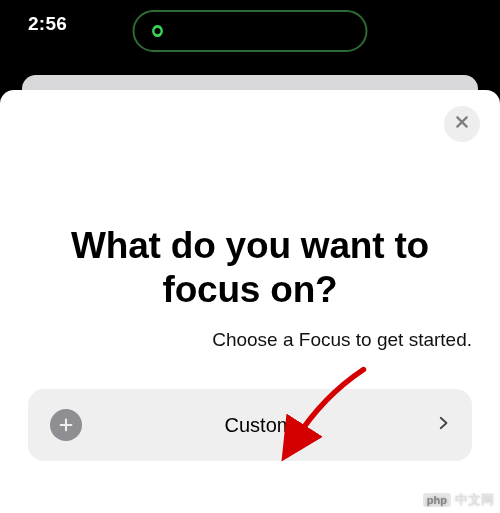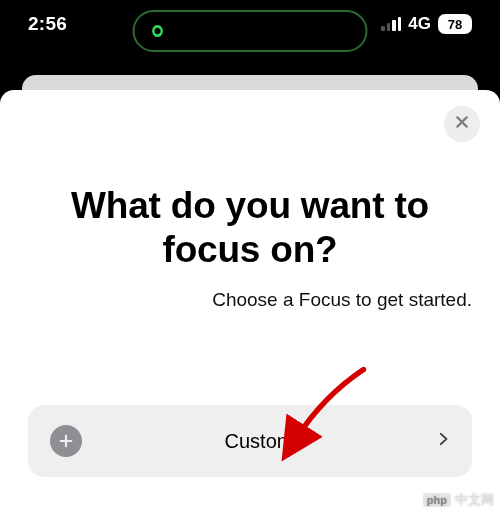--- a/index.html
+++ b/index.html
@@ -98,38 +98,38 @@
       position: absolute;
       top: 16px; right: 20px;
       width: 36px; height: 36px;
       border-radius: 50%;
       background: #eeeeef;
       display: flex; align-items: center; justify-content: center;
       color: #7d7d82;
     }
     .close-btn svg { width: 16px; height: 16px; }
     .heading {
-      margin-top: 72px;
+      margin-top: 112px;
       text-align: center;
       font-size: 37px;
       font-weight: 700;
       letter-spacing: -0.2px;
       line-height: 1.18;
       color: #000;
     }
     .subheading {
       margin-top: 18px;
       text-align: right;
       font-size: 19px;
       color: #111;
     }
     .option-row {
       position: absolute;
       left: 28px; right: 28px;
-      bottom: 36px;
+      bottom: 52px;
       height: 72px;
       background: #efeff0;
       border-radius: 16px;
       display: flex;
       align-items: center;
       padding: 0 22px;
     }
     .plus-badge {
       width: 32px; height: 32px;
       border-radius: 50%;
@@ -187,32 +187,20 @@
 
   <div class="dynamic-island">
     <span class="island-app">
       <svg viewBox="0 0 24 24" width="24" height="24" fill="none" stroke="#37d65a" stroke-width="2.6" stroke-linecap="round">
         <path d="M9.5 7.5a5 5 0 1 1 0 9"></path>
         <path d="M14.5 16.5a5 5 0 1 1 0-9"></path>
       </svg>
     </span>
   </div>
 
-  <div class="status-right">
-    <span class="signal-bars">
-      <span></span>
-        <span></span>
-        <span></span>
-        <span></span>
-    </span>
-    <span class="network-label">4G</span>
-    <span class="battery">
-      <span class="pct">78</span>
-    </span>
-  </div>
 </div>
 
 <div class="sheet-back"></div>
 
 <div class="sheet">
 
   <div class="close-btn">
     <span>
       <svg viewBox="0 0 24 24" fill="none" stroke="currentColor" stroke-width="3.4" stroke-linecap="round">
         <path d="M5 5 L19 19 M19 5 L5 19"></path>

